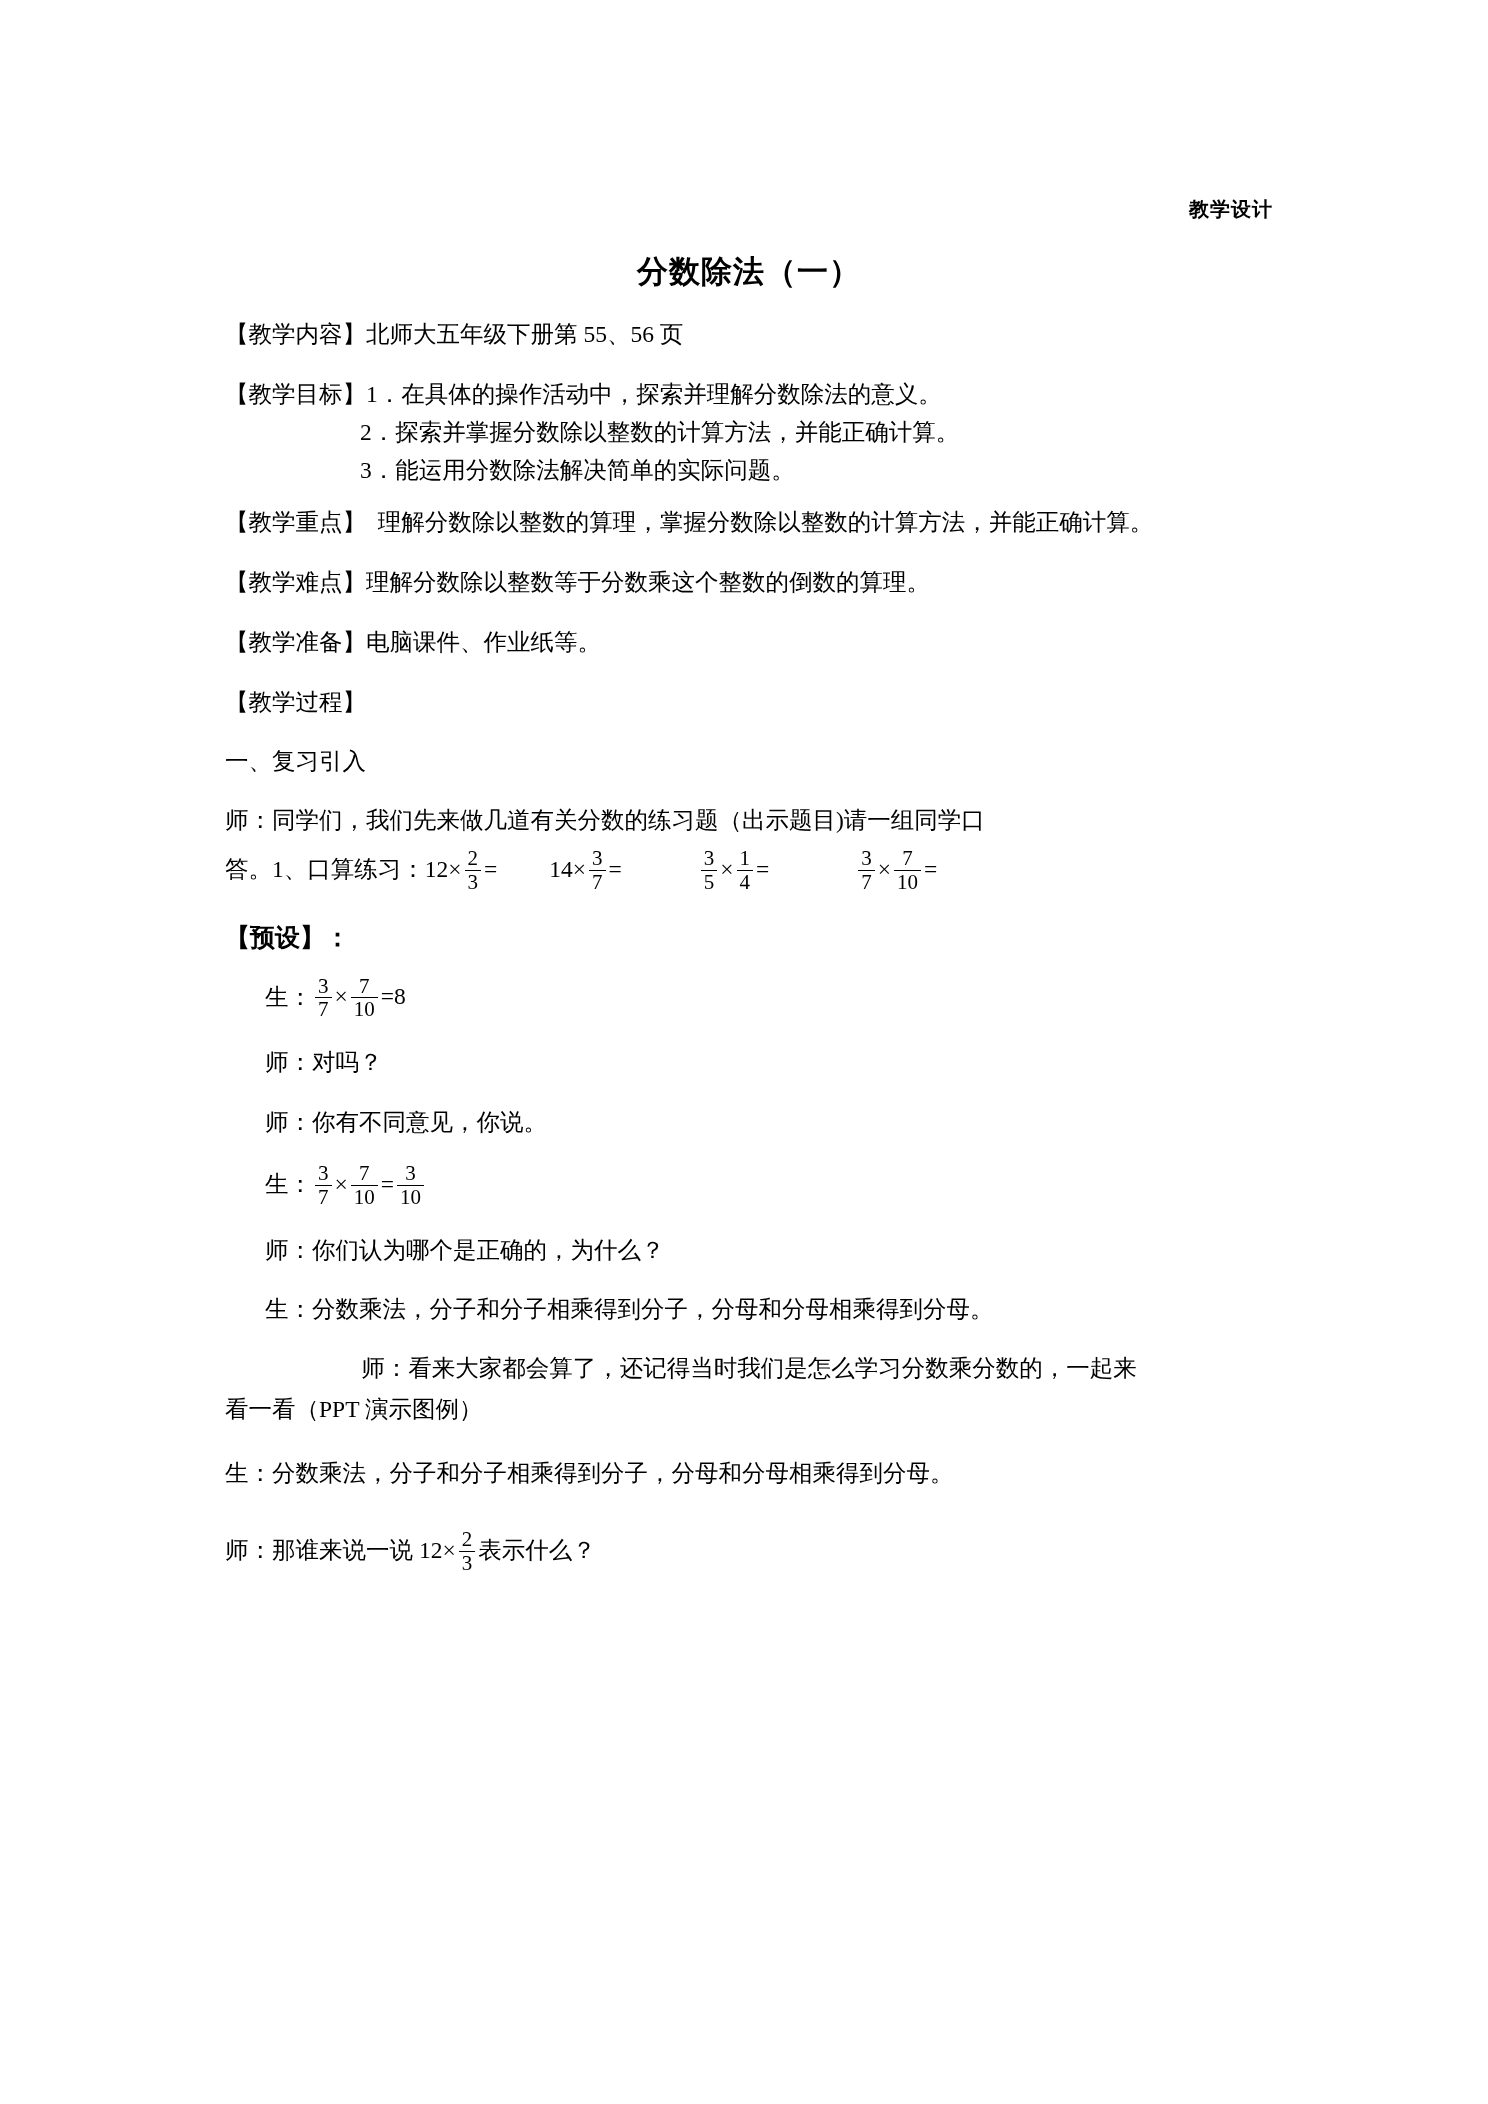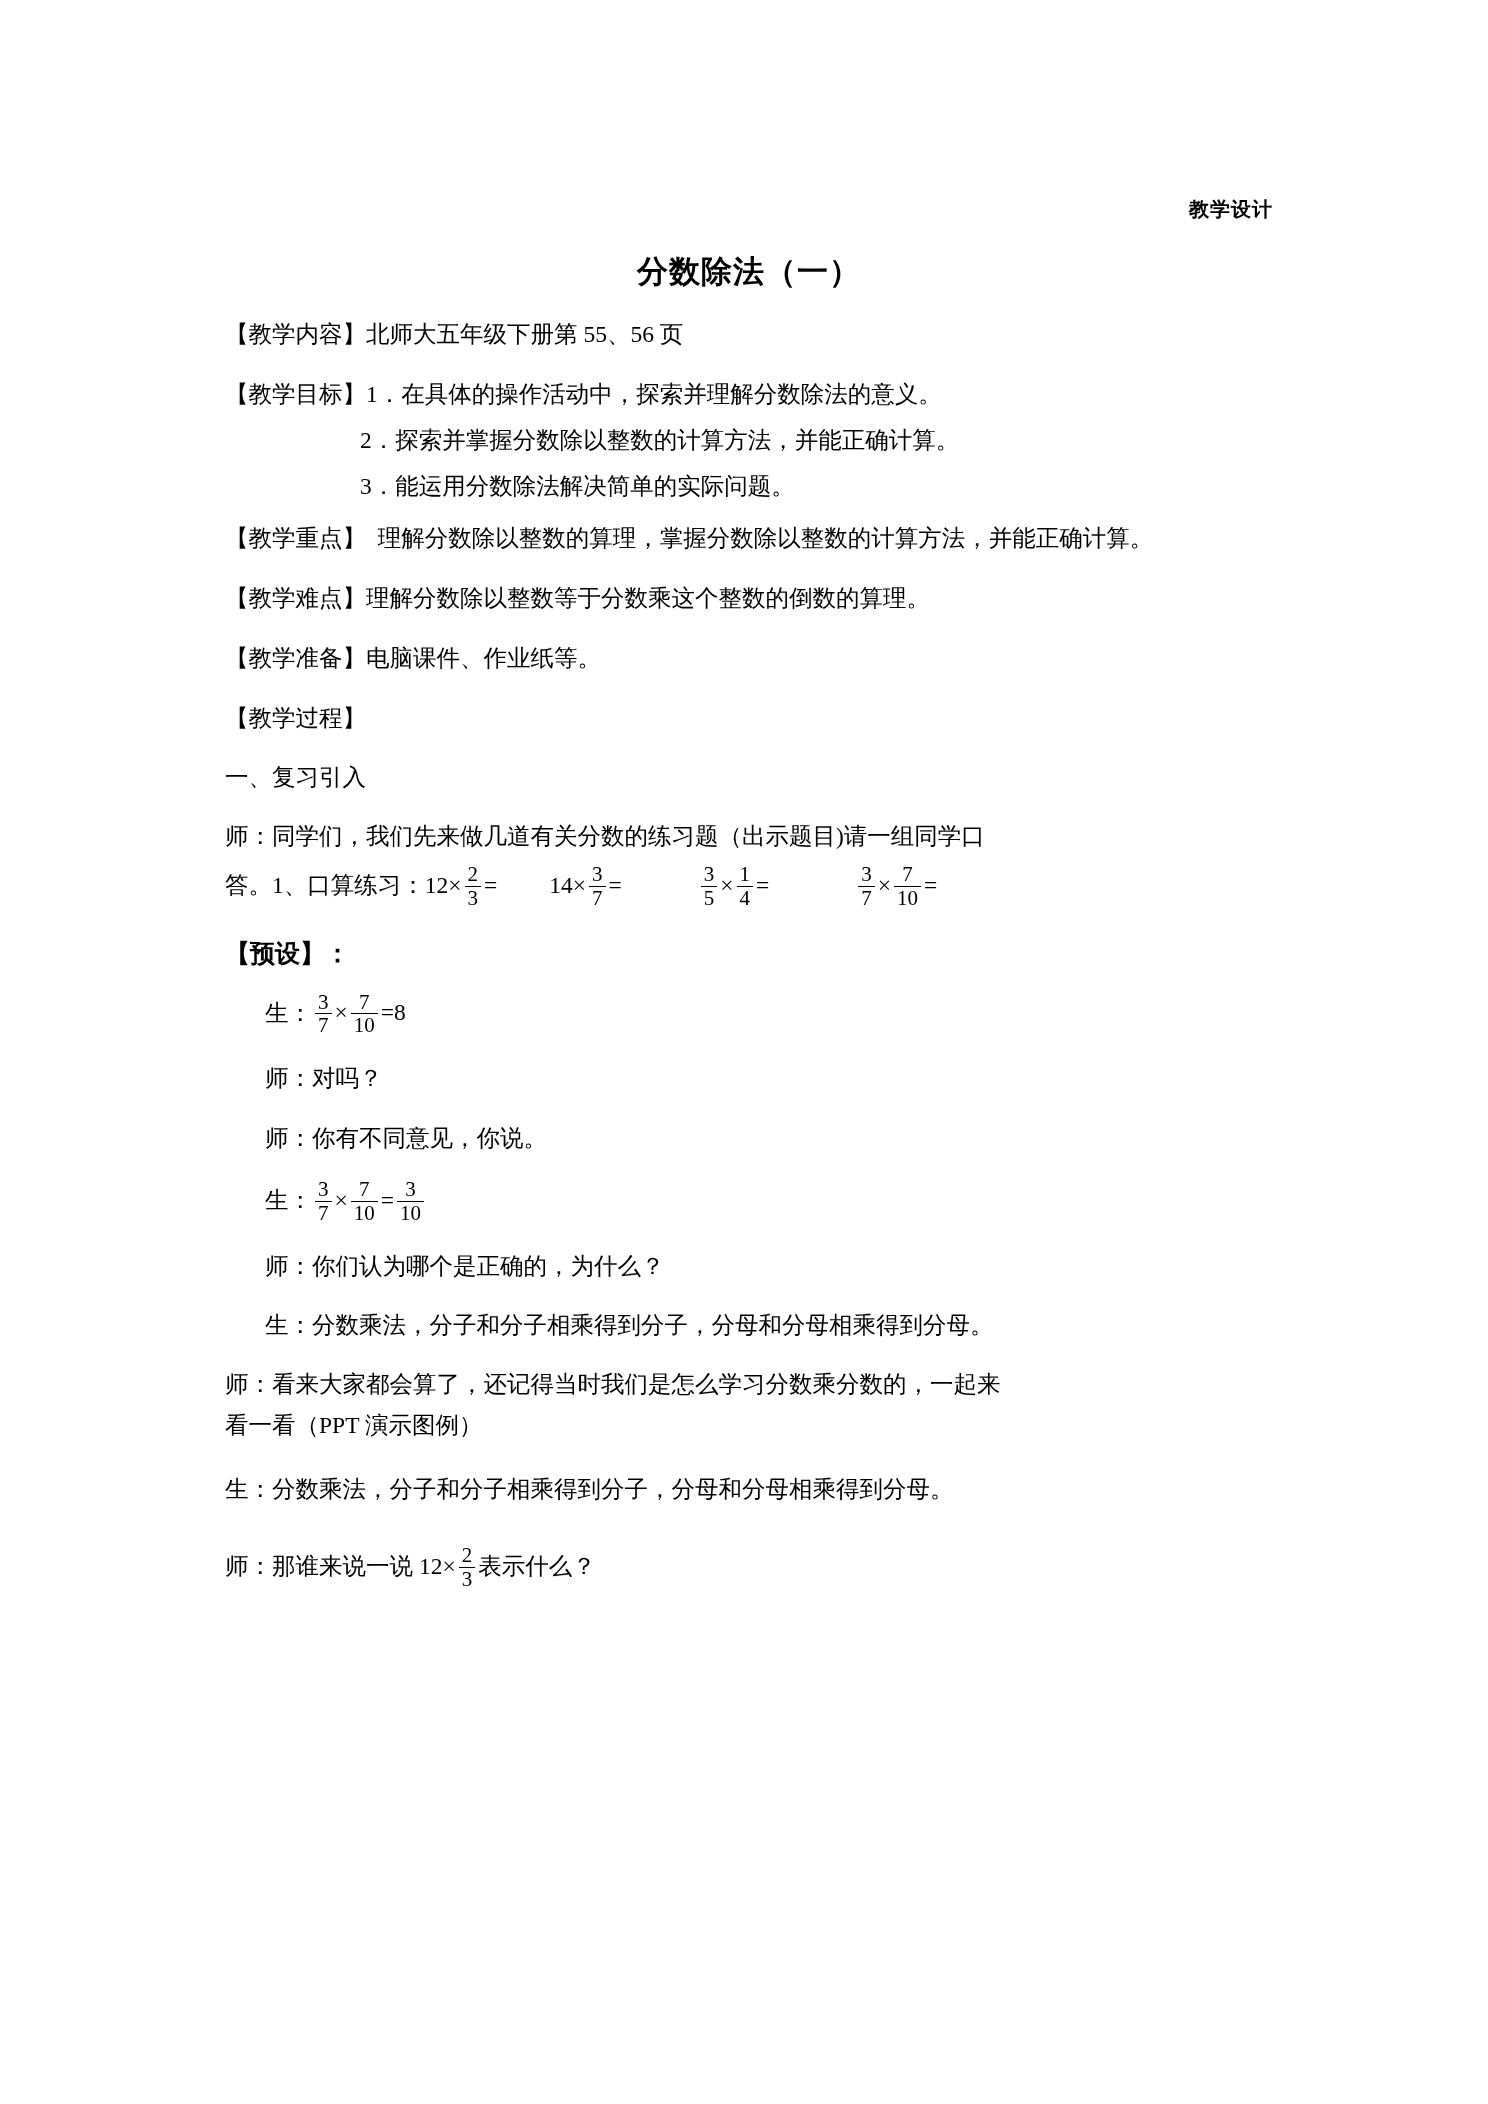--- a/index.html
+++ b/index.html
@@ -40,21 +40,21 @@
     font-size: 23.5px;
     line-height: 1.62;
     margin-top: 22px;
     text-align: justify;
   }
   .lbl {
     font-weight: normal;
   }
   .indent-1 {
     margin-left: 135px;
-    margin-top: 8px;
+    margin-top: 0;
   }
   .tight {
     margin-top: 14px;
   }
   .para {
     font-size: 23.5px;
     line-height: 1.68;
     margin-top: 20px;
   }
   .dialog {
@@ -155,21 +155,21 @@
   <div class="dialog">师：你有不同意见，你说。</div>
 
   <div class="dialog">
     <span>生：</span><span class="expr"><span class="frac"><span class="num">3</span><span class="den">7</span></span><span>×</span><span class="frac"><span class="num">7</span><span class="den">10</span></span><span>=</span><span class="frac"><span class="num">3</span><span class="den">10</span></span></span>
   </div>
 
   <div class="dialog">师：你们认为哪个是正确的，为什么？</div>
 
   <div class="dialog">生：分数乘法，分子和分子相乘得到分子，分母和分母相乘得到分母。</div>
 
-  <div class="para" style="">师：看来大家都会算了，还记得当时我们是怎么学习分数乘分数的，一起来</div>
+  <div class="para" style="text-align:center;">师：看来大家都会算了，还记得当时我们是怎么学习分数乘分数的，一起来</div>
   <div class="para" style="margin-top:2px;">看一看（PPT 演示图例）</div>
 
   <div class="para" style="margin-top:24px;">生：分数乘法，分子和分子相乘得到分子，分母和分母相乘得到分母。</div>
 
   <div class="para" style="margin-top:36px;">
     <span>师：那谁来说一说 12×</span><span class="frac"><span class="num">2</span><span class="den">3</span></span><span>表示什么？</span>
   </div>
 
 </div>
 

